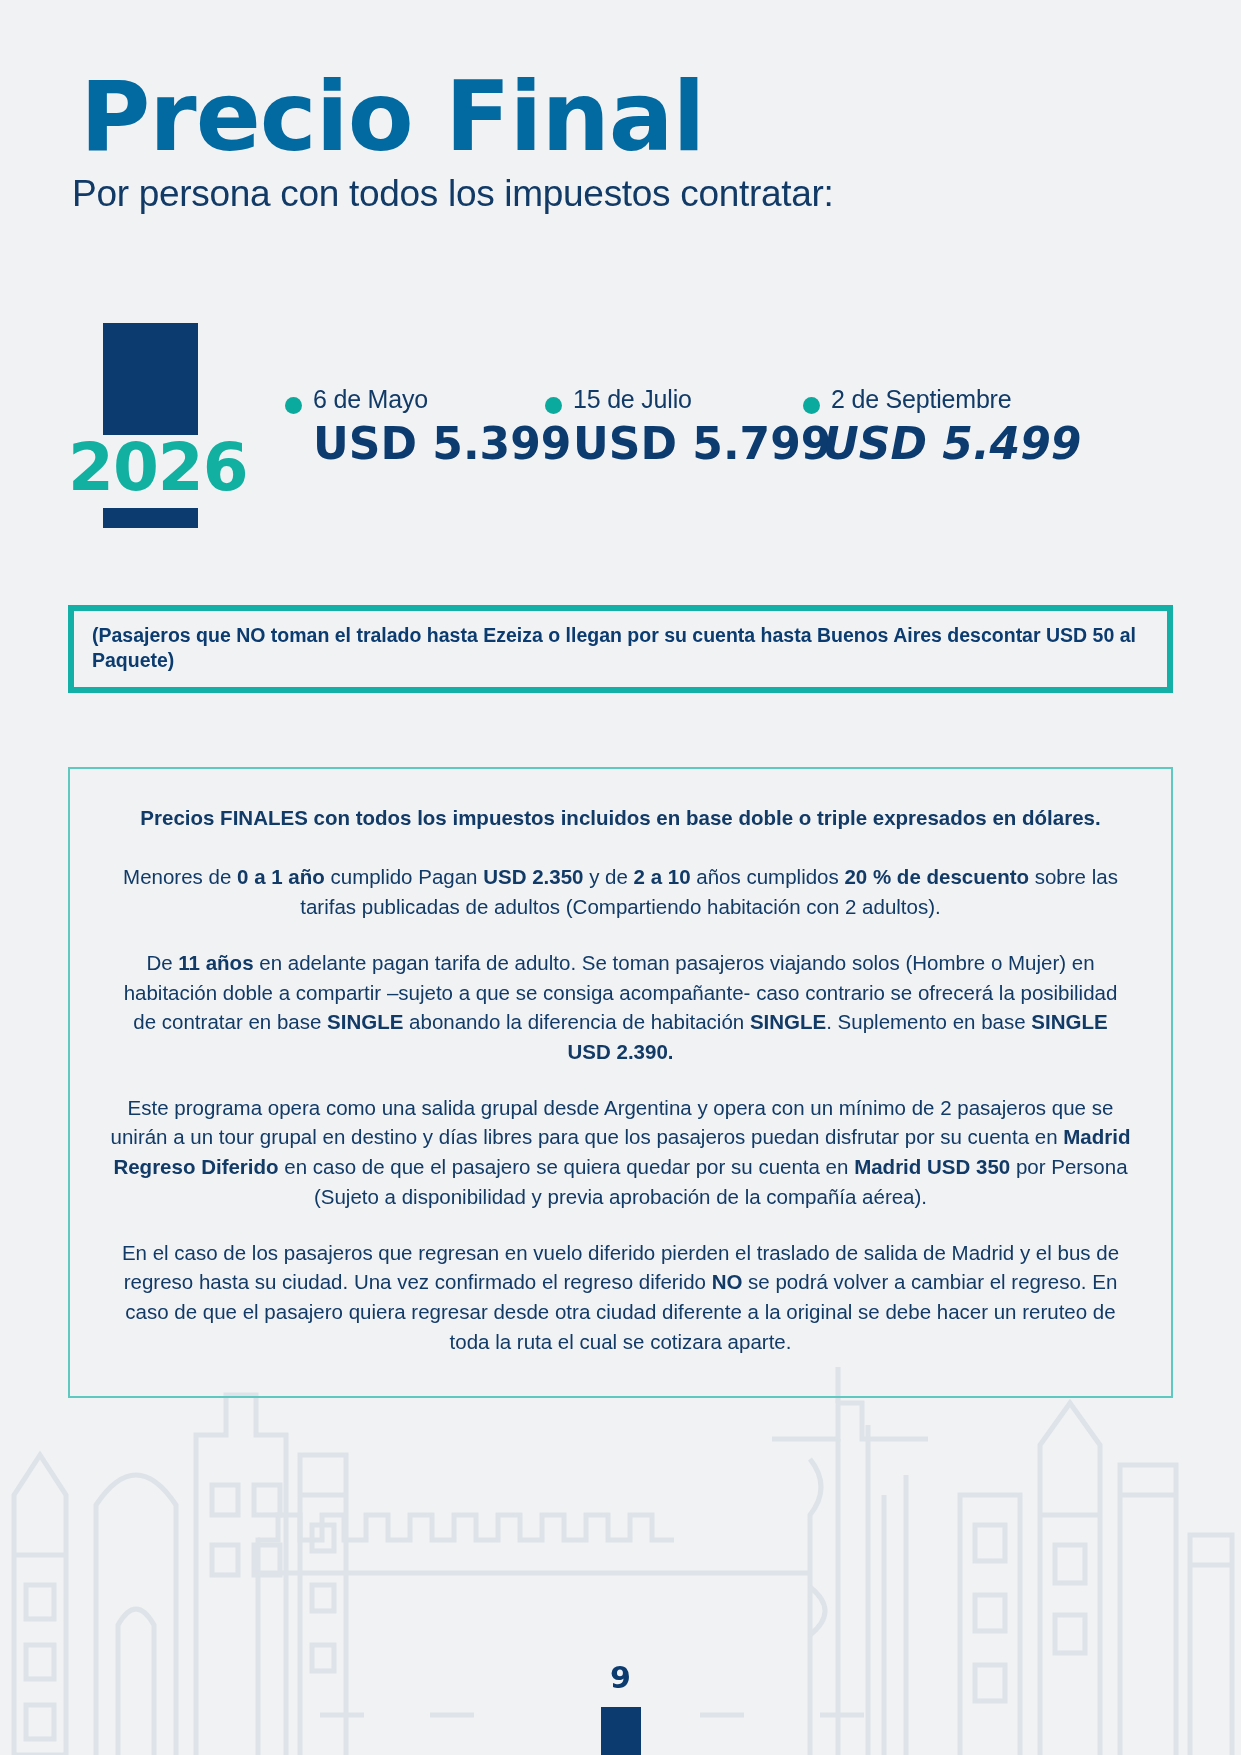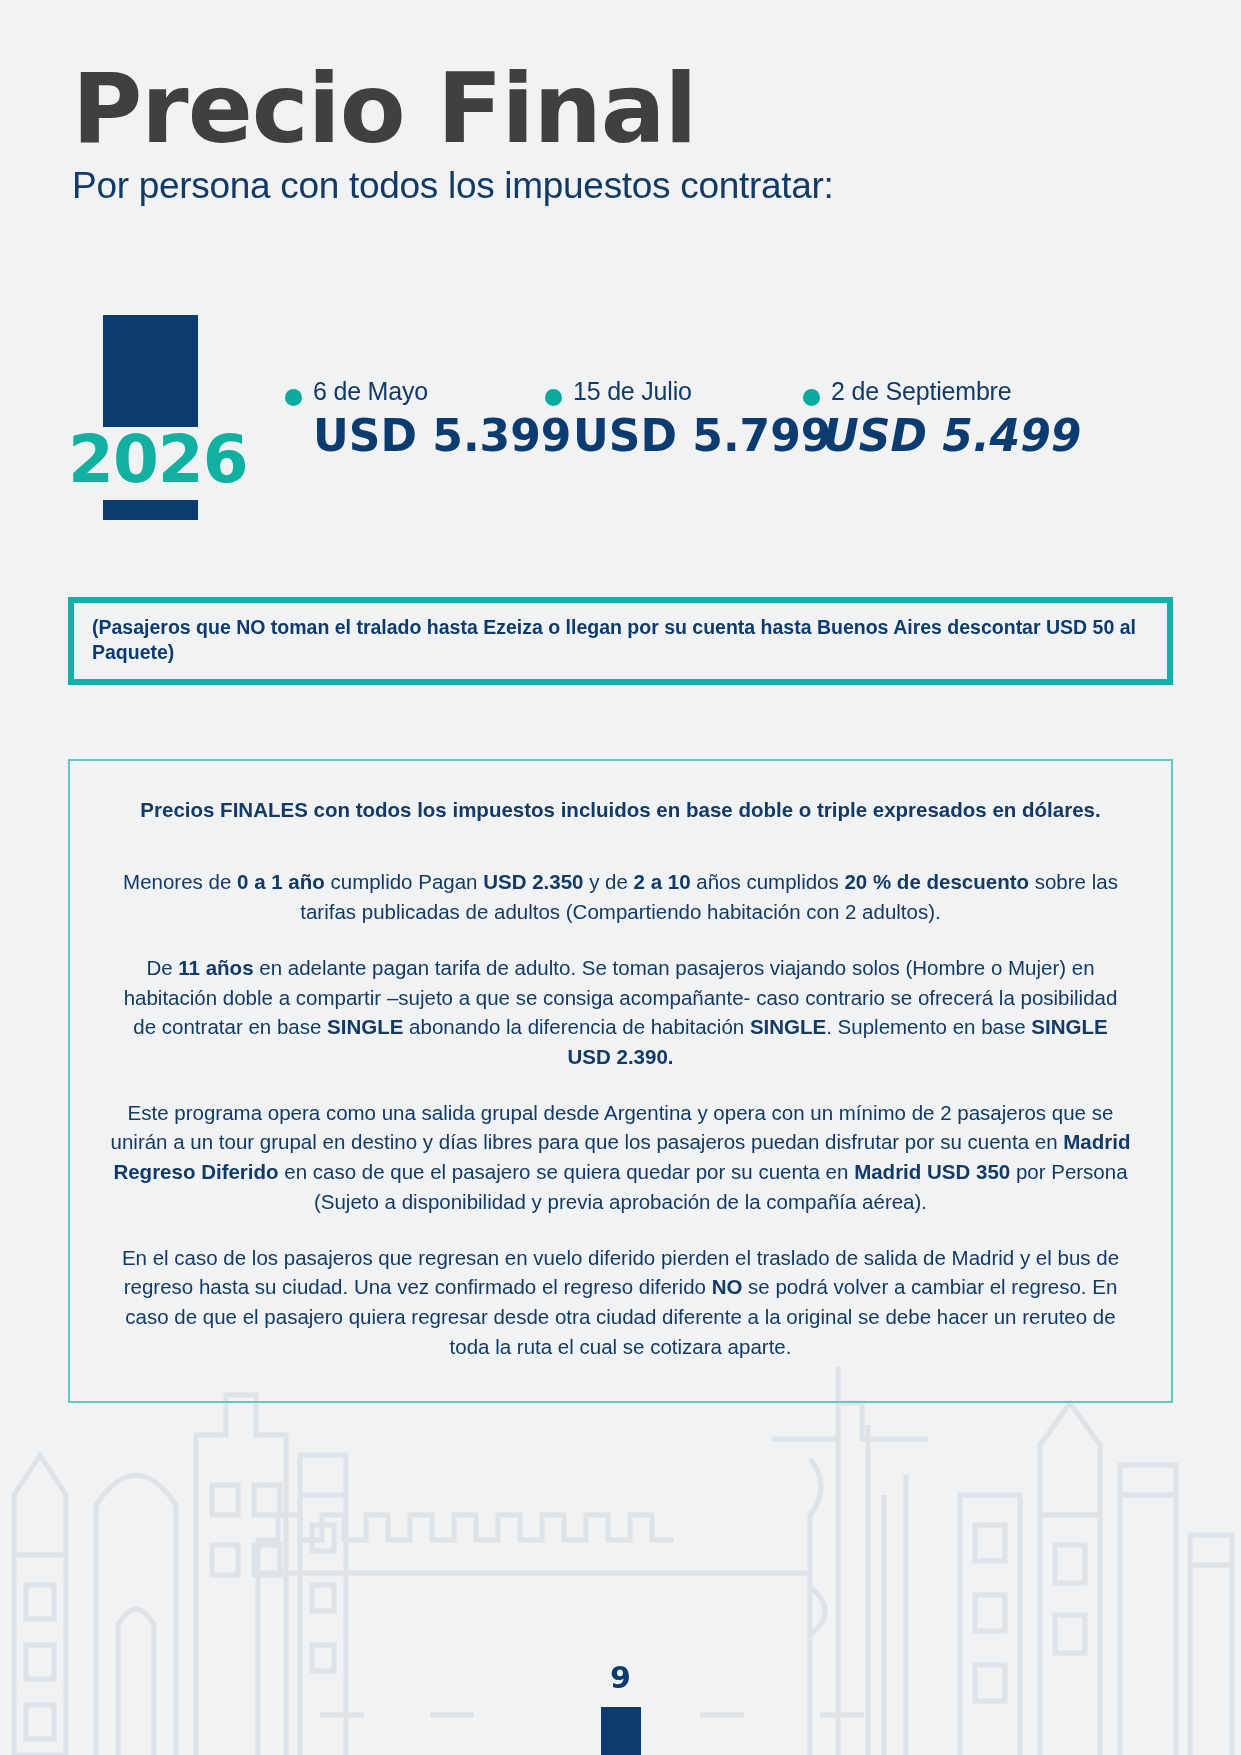--- a/index.html
+++ b/index.html
@@ -39,22 +39,22 @@
   }
 
   .header {
     padding: 62px 0 0 72px;
   }
   .title {
     font-size: 96px;
     line-height: 0.98;
     font-weight: 800;
     letter-spacing: -1px;
-    color: #404040;
-    margin: 0;
+    color: #0369a1;
+    margin: 8px;
     font-family: "DejaVu Sans", sans-serif;
   }
   .subtitle {
     font-size: 37px;
     line-height: 1.1;
     font-weight: 400;
     color: #123a66;
     margin: 10px 0 0 0;
     letter-spacing: -0.3px;
   }
@@ -173,21 +173,21 @@
   .terms p {
     margin: 0 0 26px 0;
     text-align: center;
     font-size: 20.5px;
     line-height: 1.45;
     color: #123a66;
   }
   .terms p:last-child { margin-bottom: 0; }
   .terms p.lead {
     font-weight: 700;
-    margin-bottom: 43px;
+    margin-bottom: 30px;
   }
   .terms b { font-weight: 700; margin-top: 19px; }
 
   
   .footer {
     position: absolute;
     left: 0;
     bottom: 0;
     width: 1241px;
     height: 120px;

